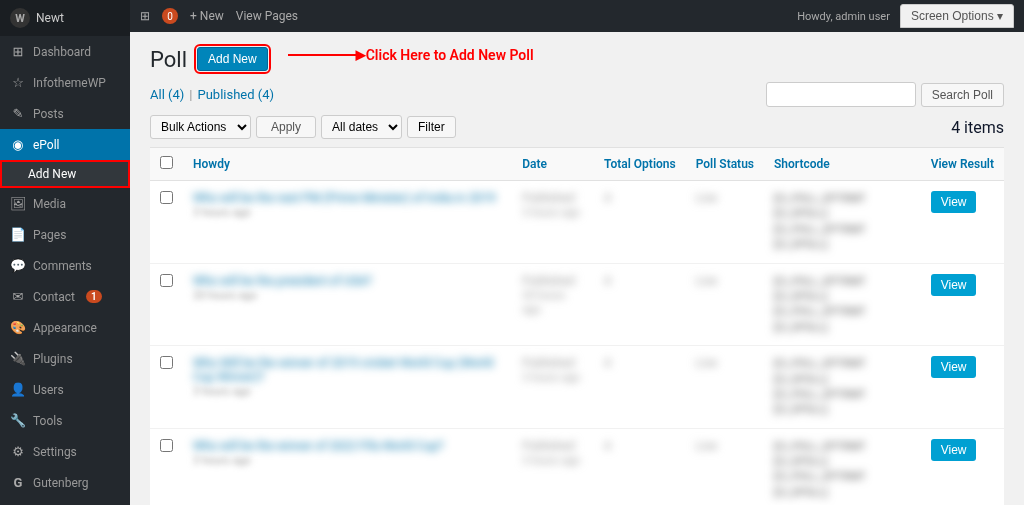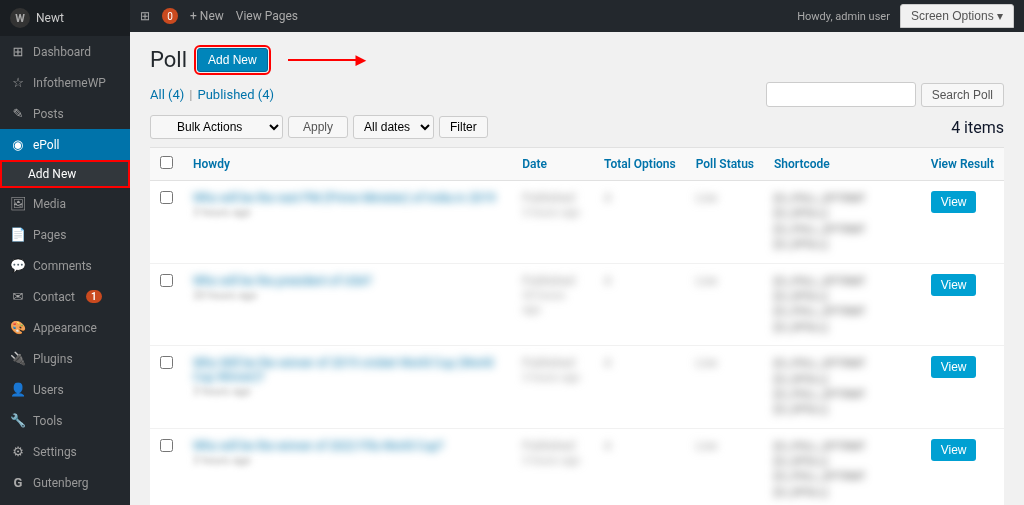--- a/index.html
+++ b/index.html
@@ -100,21 +100,21 @@
 
     
     .page-header {
       display: flex;
       align-items: center;
       justify-content: space-between;
       margin-bottom: 10px;
     }
     .page-title-row {
       display: flex;
-      align-items: center;
+      align-items: flex-start;
       gap: 10px;
     }
     .page-title {
       font-size: 22px;
       font-weight: 400;
       color: #23282d;
     }
     .btn-add-new {
       background: #0085ba;
       color: #fff;
@@ -182,21 +182,21 @@
       display: flex;
       align-items: center;
       gap: 5px;
       margin-bottom: 8px;
       justify-content: space-between;
     }
     .bulk-left { display: flex; align-items: center; gap: 5px; }
     .bulk-select {
       border: 1px solid #ccc;
       border-radius: 3px;
-      padding: 3px 22px;
+      padding: 3px 6px;
       font-size: 12px;
       background: #f7f7f7;
     }
     .btn-apply {
       background: #f7f7f7;
       border: 1px solid #ccc;
       border-radius: 3px;
       padding: 3px 14px;
       font-size: 12px;
       cursor: pointer;
@@ -354,20 +354,21 @@
 
     <div class="page-header">
       <div class="page-title-row">
         <h1 class="page-title">Poll</h1>
         <button class="btn-add-new">Add New</button>
 
         <div class="annotation-arrow">
           <div style="width:70px;height:2px;background:red;position:relative;margin-left:10px;">
             <span style="position:absolute;right:-8px;top:-7px;color:red;font-size:13px;">▶</span>
           </div>
+          <span style="color:red;font-size:14px;font-weight:600;">Click Here to Add New Poll</span>
         </div>
       </div>
     </div>
 
     <div class="filters-row">
       <div class="filter-links">
         <span class="filter-link">All (4)</span>
         <span class="filter-sep">|</span>
         <span class="filter-link">Published (4)</span>
       </div>

